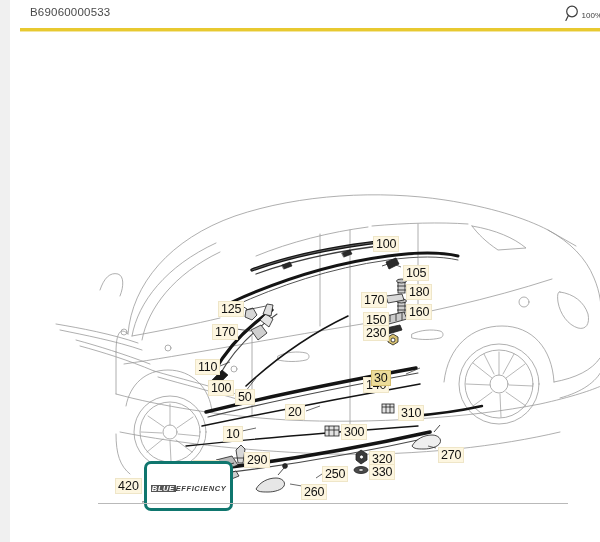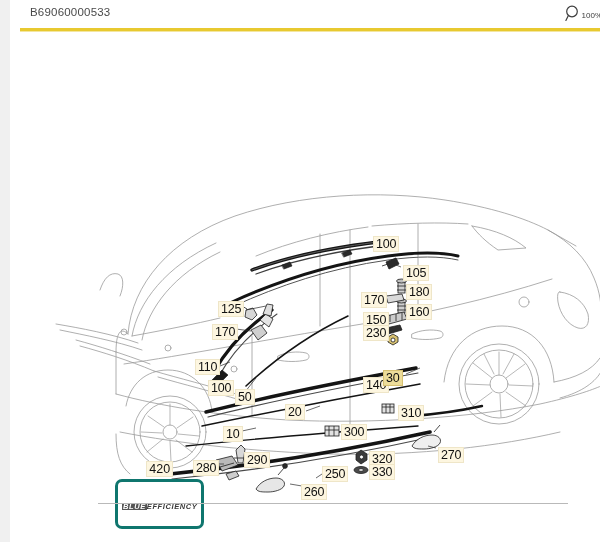--- a/index.html
+++ b/index.html
@@ -338,35 +338,35 @@
       <span class="lbl" style="left:343px;top:278px;">150</span>
       <span class="lbl" style="left:343px;top:291px;">230</span>
       <span class="lbl" style="left:343px;top:303px;margin-top:40px;">140</span>
 
       <span class="lbl" style="left:198px;top:267px;">125</span>
       <span class="lbl" style="left:192px;top:290px;">170</span>
       <span class="lbl" style="left:175px;top:325px;">110</span>
       <span class="lbl" style="left:188px;top:346px;">100</span>
       <span class="lbl" style="left:215px;top:355px;">50</span>
 
-      <span class="lbl hl" style="left:363px;top:336px;">30</span>
+      <span class="lbl hl" style="left:351px;top:336px;">30</span>
 
       <span class="lbl" style="left:378px;top:371px;">310</span>
       <span class="lbl" style="left:265px;top:370px;">20</span>
       <span class="lbl" style="left:203px;top:392px;">10</span>
       <span class="lbl" style="left:321px;top:390px;">300</span>
       <span class="lbl" style="left:224px;top:418px;">290</span>
       <span class="lbl" style="left:173px;top:426px;">280</span>
       <span class="lbl" style="left:302px;top:432px;">250</span>
       <span class="lbl" style="left:281px;top:450px;">260</span>
       <span class="lbl" style="left:418px;top:413px;">270</span>
       <span class="lbl" style="left:349px;top:417px;">320</span>
       <span class="lbl" style="left:349px;top:430px;">330</span>
 
-      <div class="badgerow" style="left:95px;top:427px;flex-direction:column;">
+      <div class="badgerow" style="left:95px;top:427px;">
         <span class="num">420</span>
         <span class="badgepill">
           <span class="inv">BLUE</span>
           <span>EFFICIENCY</span>
         </span>
       </div>
 
 
     </div>
 

